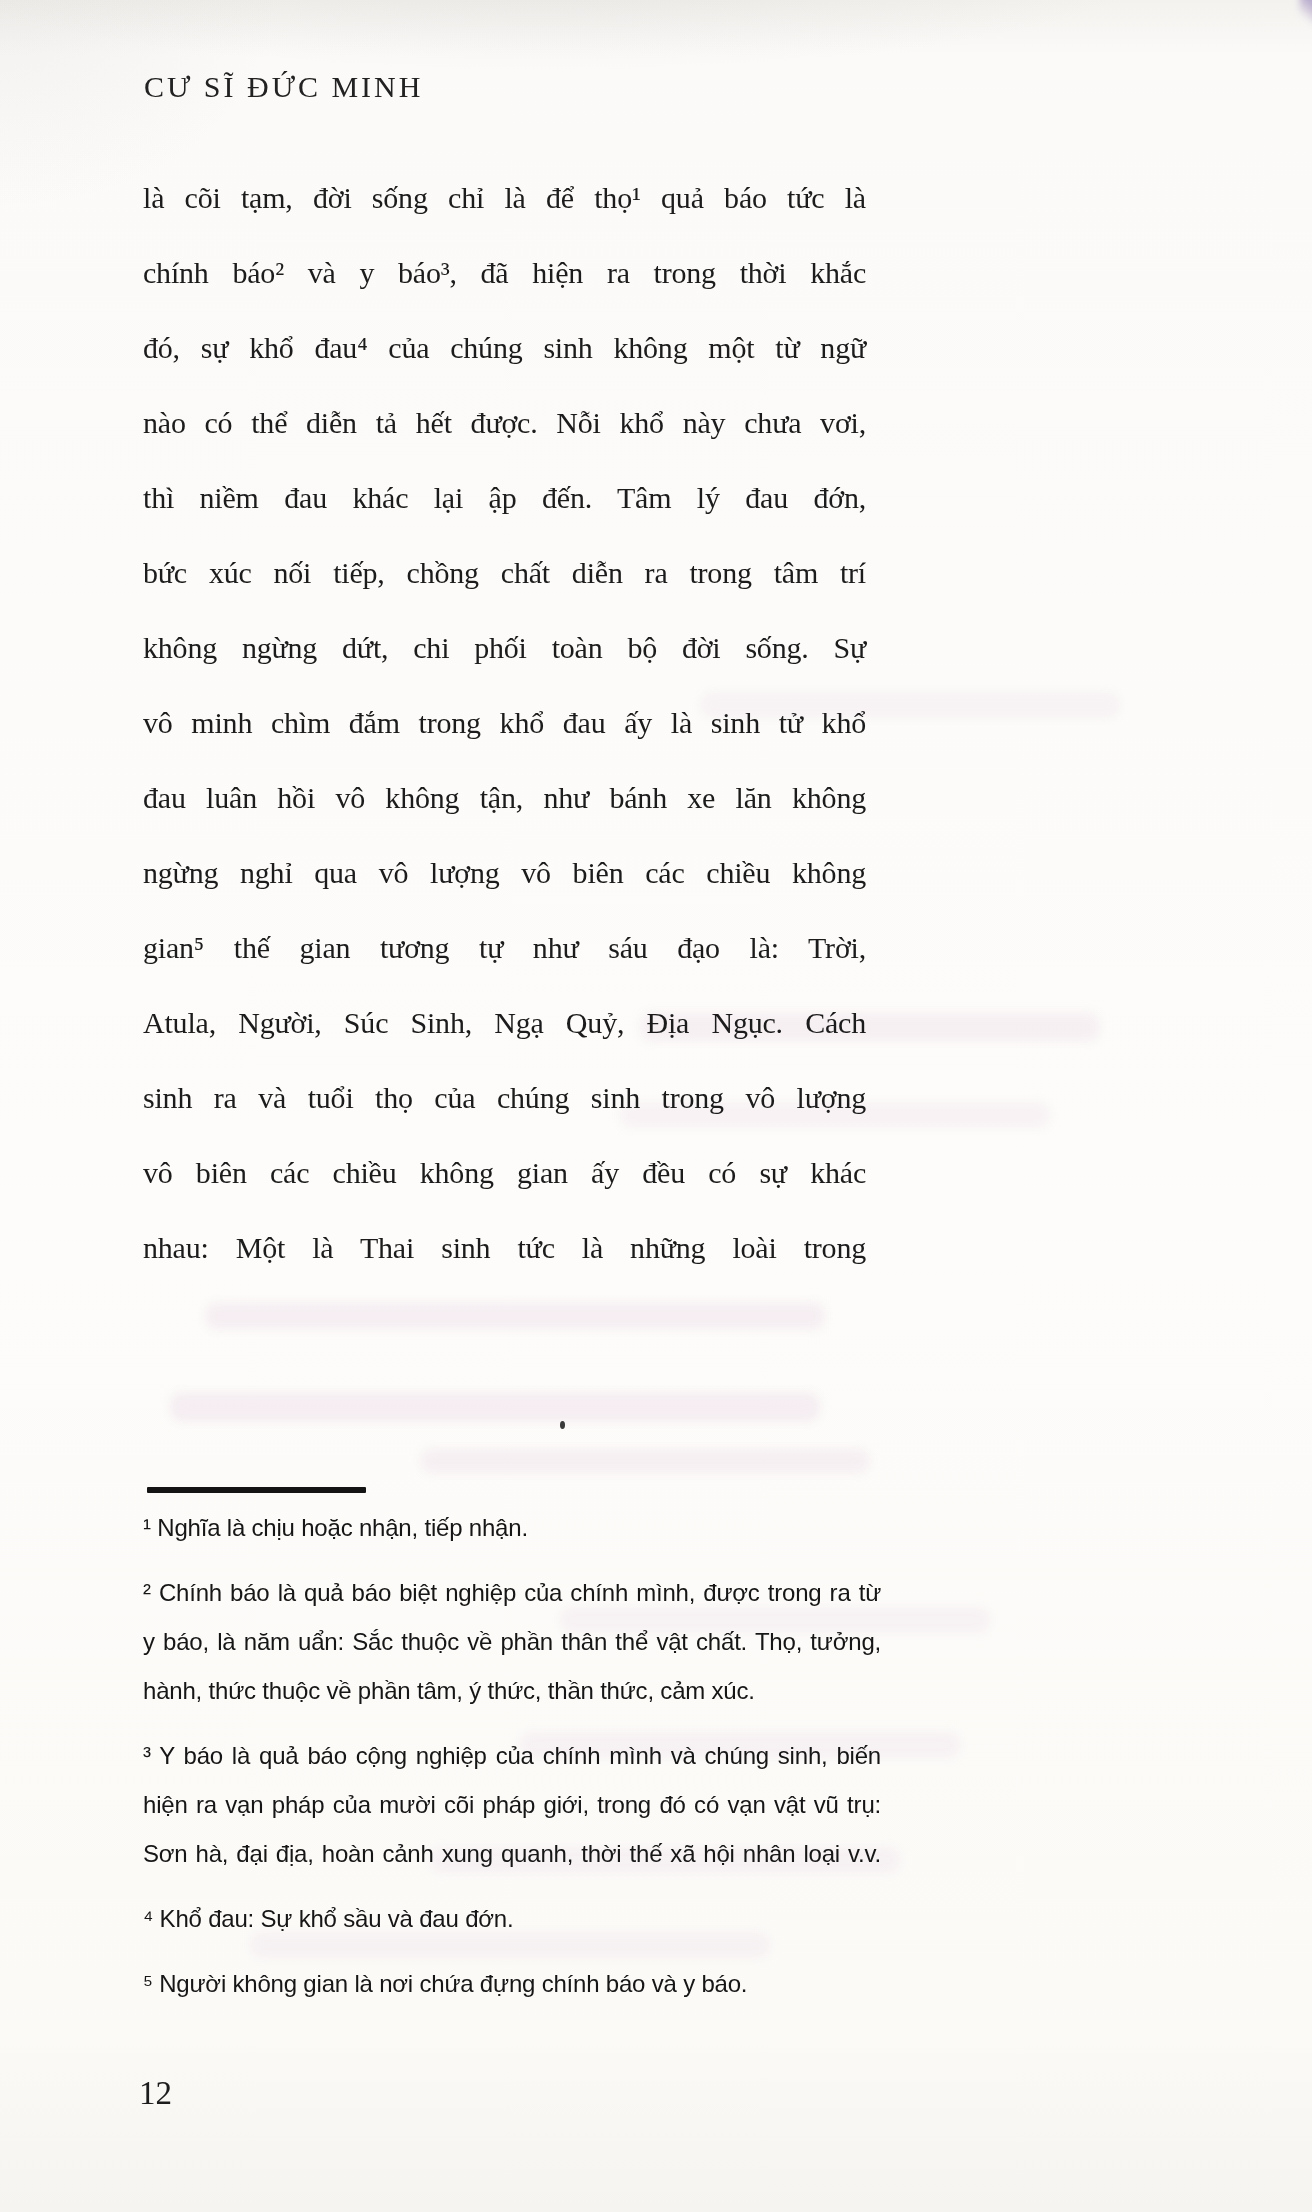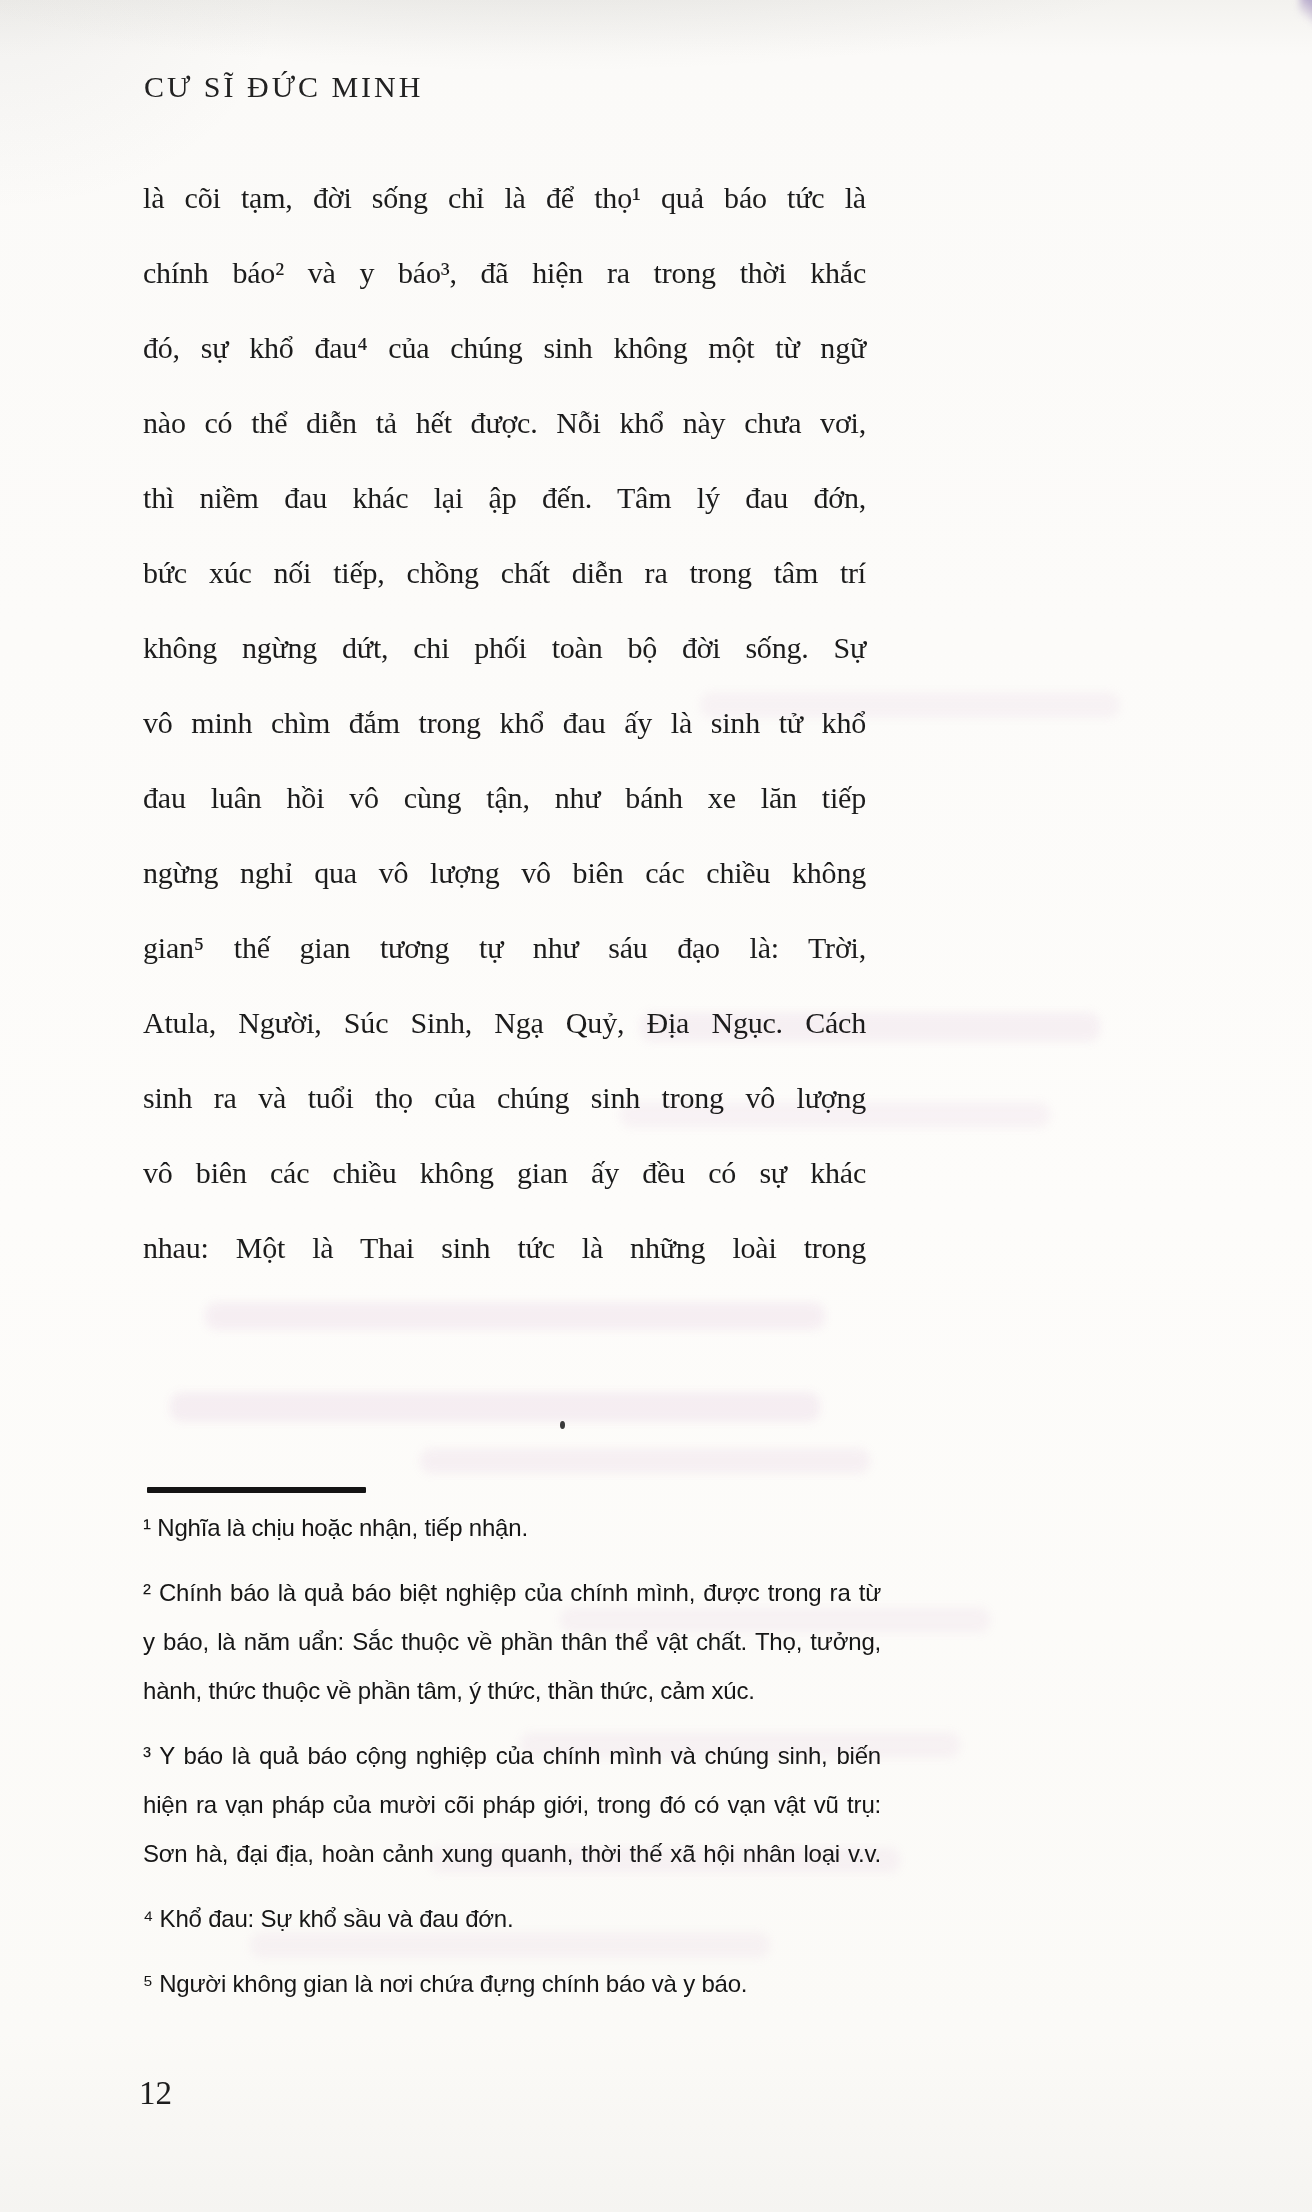--- a/index.html
+++ b/index.html
@@ -100,21 +100,21 @@
 
   <div class="body-text">
     <div class="bline">là cõi tạm, đời sống chỉ là để thọ¹ quả báo tức là</div>
     <div class="bline">chính báo² và y báo³, đã hiện ra trong thời khắc</div>
     <div class="bline">đó, sự khổ đau⁴ của chúng sinh không một từ ngữ</div>
     <div class="bline">nào có thể diễn tả hết được. Nỗi khổ này chưa vơi,</div>
     <div class="bline">thì niềm đau khác lại ập đến. Tâm lý đau đớn,</div>
     <div class="bline">bức xúc nối tiếp, chồng chất diễn ra trong tâm trí</div>
     <div class="bline">không ngừng dứt, chi phối toàn bộ đời sống. Sự</div>
     <div class="bline">vô minh chìm đắm trong khổ đau ấy là sinh tử khổ</div>
-    <div class="bline">đau luân hồi vô cùng tận, như bánh xe lăn tiếp</div>
+    <div class="bline">đau luân hồi vô không tận, như bánh xe lăn không</div>
     <div class="bline">ngừng nghỉ qua vô lượng vô biên các chiều không</div>
     <div class="bline">gian⁵ thế gian tương tự như sáu đạo là: Trời,</div>
     <div class="bline">Atula, Người, Súc Sinh, Ngạ Quỷ, Địa Ngục. Cách</div>
     <div class="bline">sinh ra và tuổi thọ của chúng sinh trong vô lượng</div>
     <div class="bline">vô biên các chiều không gian ấy đều có sự khác</div>
     <div class="bline">nhau: Một là Thai sinh tức là những loài trong</div>
   </div>
 
   <div class="stray-dot"></div>
   <div class="fnsep"></div>

